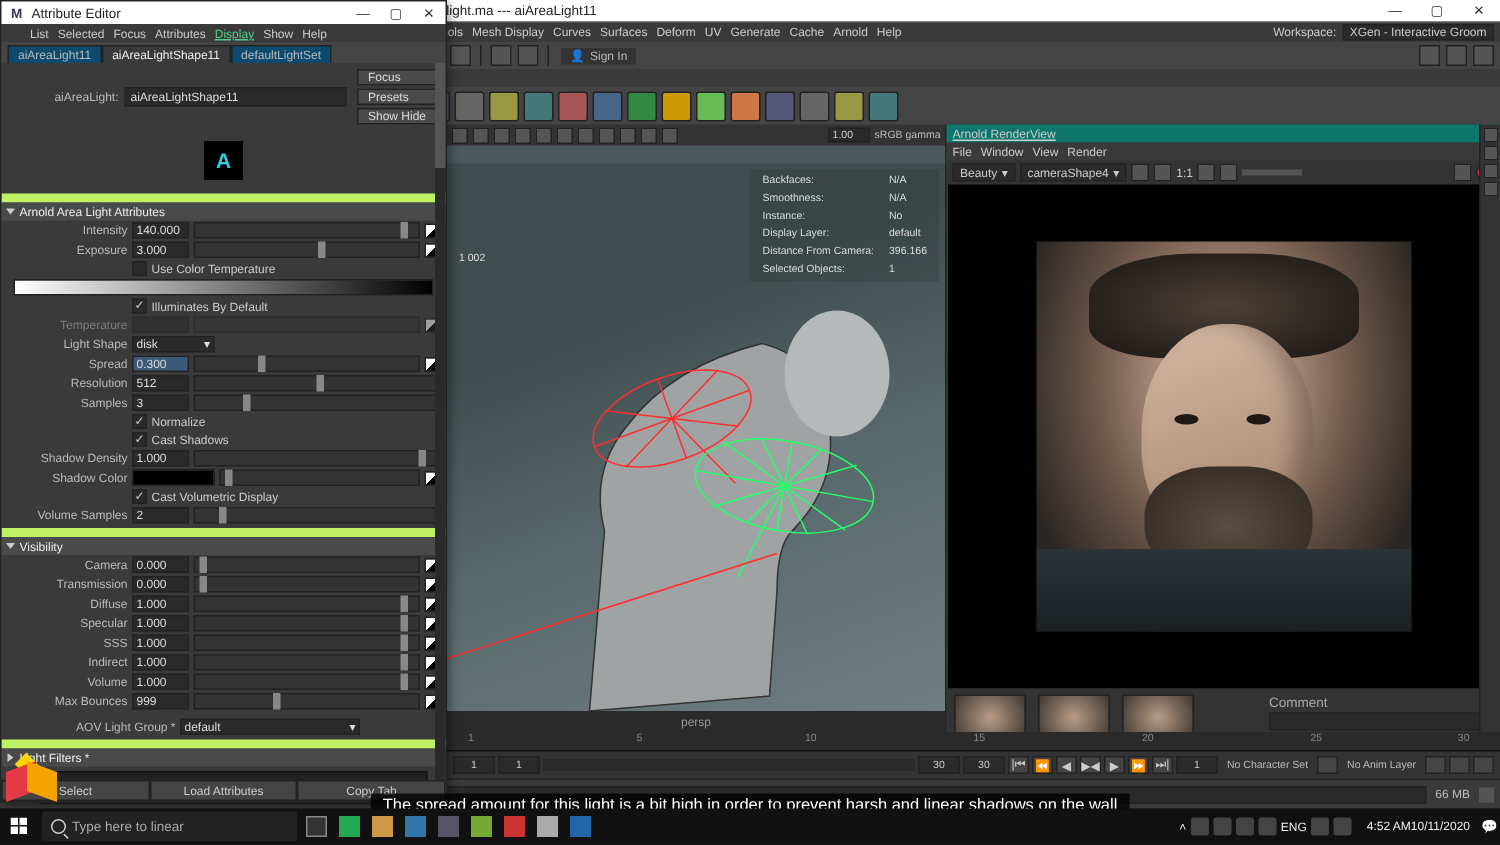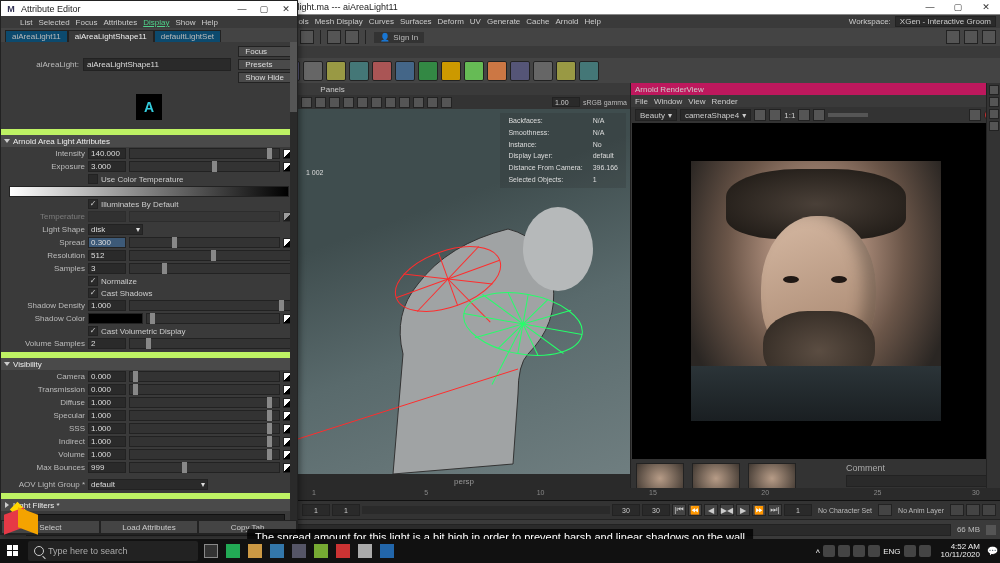--- a/index.html
+++ b/index.html
@@ -90,21 +90,21 @@
 .vp-toolbar .lbl{font-size:7px;color:#bbb;}
 .vp-canvas{position:absolute;top:26px;left:0;right:0;bottom:14px;background:linear-gradient(160deg,#3f4d4e 30%,#596a6c 60%,#6f7e80 100%);overflow:hidden;}
 .vp-canvas .label{position:absolute;font-size:7px;color:#ddd;}
 .vp-canvas svg{position:absolute;inset:0;}
 .vp-hud{position:absolute;right:4px;top:4px;font-size:7px;color:#ddd;line-height:1.4;text-align:left; background:rgba(40,40,40,.2); padding:1px 2px;}
 .vp-hud td{padding:0 4px;}
 .vp-footer{position:absolute;left:0;right:0;bottom:0;height:14px;background:#2a2a2a;display:flex;align-items:center;justify-content:center;font-size:8px;color:#999;}
 
 
 .renderview{position:absolute;left:630px;top:83px;right:0;height:436px;background:#3a3a3a;border-left:1px solid #222;}
-.rv-title{height:12px;background:#be185d;display:flex;align-items:center;padding:0 4px;font-size:8px;color:#ccc;}
+.rv-title{height:12px;background:#0f766e;display:flex;align-items:center;padding:0 4px;font-size:8px;color:#ccc;text-decoration:underline;}
 .rv-menubar{height:12px;background:#3a3a3a;display:flex;gap:6px;padding:0 4px;font-size:8px;color:#ccc;align-items:center;}
 .rv-toolbar{height:16px;background:#333;display:flex;align-items:center;gap:3px;padding:0 4px;font-size:8px;color:#ccc;}
 .rv-toolbar .sel{background:#2a2a2a;border:1px solid #222;padding:0 4px;height:12px;display:flex;align-items:center;gap:3px;}
 .rv-toolbar .btn{width:12px;height:12px;background:#555;border:1px solid #222;}
 .rv-toolbar .btn.rec{background:#c33;border-radius:50%;}
 .rv-toolbar .btn.play{background:#555;}
 .rv-canvas{position:absolute;top:40px;left:1px;right:1px;bottom:60px;background:#000; display:flex; align-items:center; justify-content:center;}
 .rv-canvas .render-img{width:250px;height:260px;background:radial-gradient(ellipse at 50% 35%, #cbb2a0 0%, #a98a78 25%, #6a5548 50%, #2a2623 80%);position:relative;overflow:hidden;}
 
 .render-img .hair{position:absolute;top:8px;left:35px;width:180px;height:70px;background:radial-gradient(ellipse,#4a4038,#1a1612);border-radius:40% 40% 30% 30%;}
@@ -138,21 +138,21 @@
 .taskbar .start{width:26px;height:24px;display:flex;align-items:center;justify-content:center;}
 .taskbar .start svg{width:12px;height:12px;}
 .taskbar .search{display:flex;align-items:center;gap:4px;background:#222;height:20px;margin:2px;padding:0 6px;border-radius:2px;width:170px;}
 .taskbar .search .mag{width:10px;height:10px;border:1px solid #ccc;border-radius:50%;position:relative;}
 .taskbar .search .mag::after{content:"";position:absolute;right:-3px;bottom:-3px;width:4px;height:1px;background:#ccc;transform:rotate(45deg);}
 .taskbar .ticon{width:22px;height:24px;display:flex;align-items:center;justify-content:center;}
 .taskbar .ticon .sq{width:14px;height:14px;background:#334;}
 .taskbar .spacer{flex:1;}
 .taskbar .tray{display:flex;align-items:center;gap:3px;padding:0 4px;font-size:8px;}
 .taskbar .tray .tic{width:12px;height:12px;background:#444;border-radius:2px;}
-.taskbar .clock{display:flex;flex-direction:column;align-items:flex-end;line-height:1;font-size:8px;margin:0 6px;}
+.taskbar .clock{display:flex;flex-direction:row;align-items:flex-end;line-height:1;font-size:8px;margin:0 6px;}
 
 
 .corner-logo{position:absolute;left:0;bottom:20px;width:40px;height:40px;}
 .corner-logo .cube{position:absolute;width:20px;height:20px;}
 .corner-logo .c1{left:4px;top:8px;background:#e63946;transform:skewY(-20deg);}
 .corner-logo .c2{left:18px;top:8px;background:#f4a300;transform:skewY(20deg);}
 .corner-logo .c3{left:11px;top:0px;background:#ffd500;transform:rotate(45deg) scaleY(.6);width:18px;height:18px;}
 
 
 .channelbox{position:absolute;right:0;top:83px;width:14px;height:436px;background:#333;border-left:1px solid #222;display:flex;flex-direction:column;gap:2px;align-items:center;padding-top:2px;}
@@ -345,24 +345,20 @@
     </div>
   <div class="row">
       <div class="ic grp"></div>
     </div>
   <div class="row">
       <div class="ic grp"></div>
     </div>
 </div>
 
 <div class="viewport">
-  <div class="vp-menubar">
-    <span style="opacity:0;">pad</span>
-    <span>Panels</span>
-  </div>
   <div class="vp-toolbar">
     <div class="btn"></div>
     <div class="btn"></div>
     <div class="btn"></div>
     <div class="btn"></div>
     <div class="btn"></div>
     <div class="btn"></div>
     <div class="btn"></div>
     <div class="btn"></div>
     <div class="btn"></div>
@@ -743,21 +739,21 @@
       <div class="ae-row">
           <label>Max Bounces</label>
           <div class="num">999</div>
           <div class="slider">
             <div class="knob" style="left:35%"></div>
           </div>
           <div class="picker"></div>
         </div>
     </div>
 
-    <div class="ae-row" style="margin-top:4px;">
+    <div class="ae-row" style="margin-top:4px;margin-left:32px;">
         <label>AOV Light Group *</label>
         <div class="sel" style="width:120px;">
           <span>default</span>
           <span>▾</span>
         </div>
       </div>
 
     <div class="ae-section">
       <div class="ae-section-hdr collapsed">
           <span class="tri"></span>
@@ -790,21 +786,21 @@
   <div class="start">
     <svg viewBox="0 0 12 12">
         <rect x="0" y="0" width="5" height="5" fill="#fff"></rect>
         <rect x="6" y="0" width="5" height="5" fill="#fff"></rect>
         <rect x="0" y="6" width="5" height="5" fill="#fff"></rect>
         <rect x="6" y="6" width="5" height="5" fill="#fff"></rect>
       </svg>
   </div>
   <div class="search">
     <span class="mag"></span>
-    <span style="color:#aaa;font-size:9px;">Type here to search</span>
+    <span style="color:#aaa;font-size:9px;">Type here to linear</span>
   </div>
   <div class="ticon">
       <div class="sq" style="background:#333;border:1px solid #888;"></div>
     </div>
   <div class="ticon">
       <div class="sq" style="background:#2a5;"></div>
     </div>
   <div class="ticon">
       <div class="sq" style="background:#c94;"></div>
     </div>

